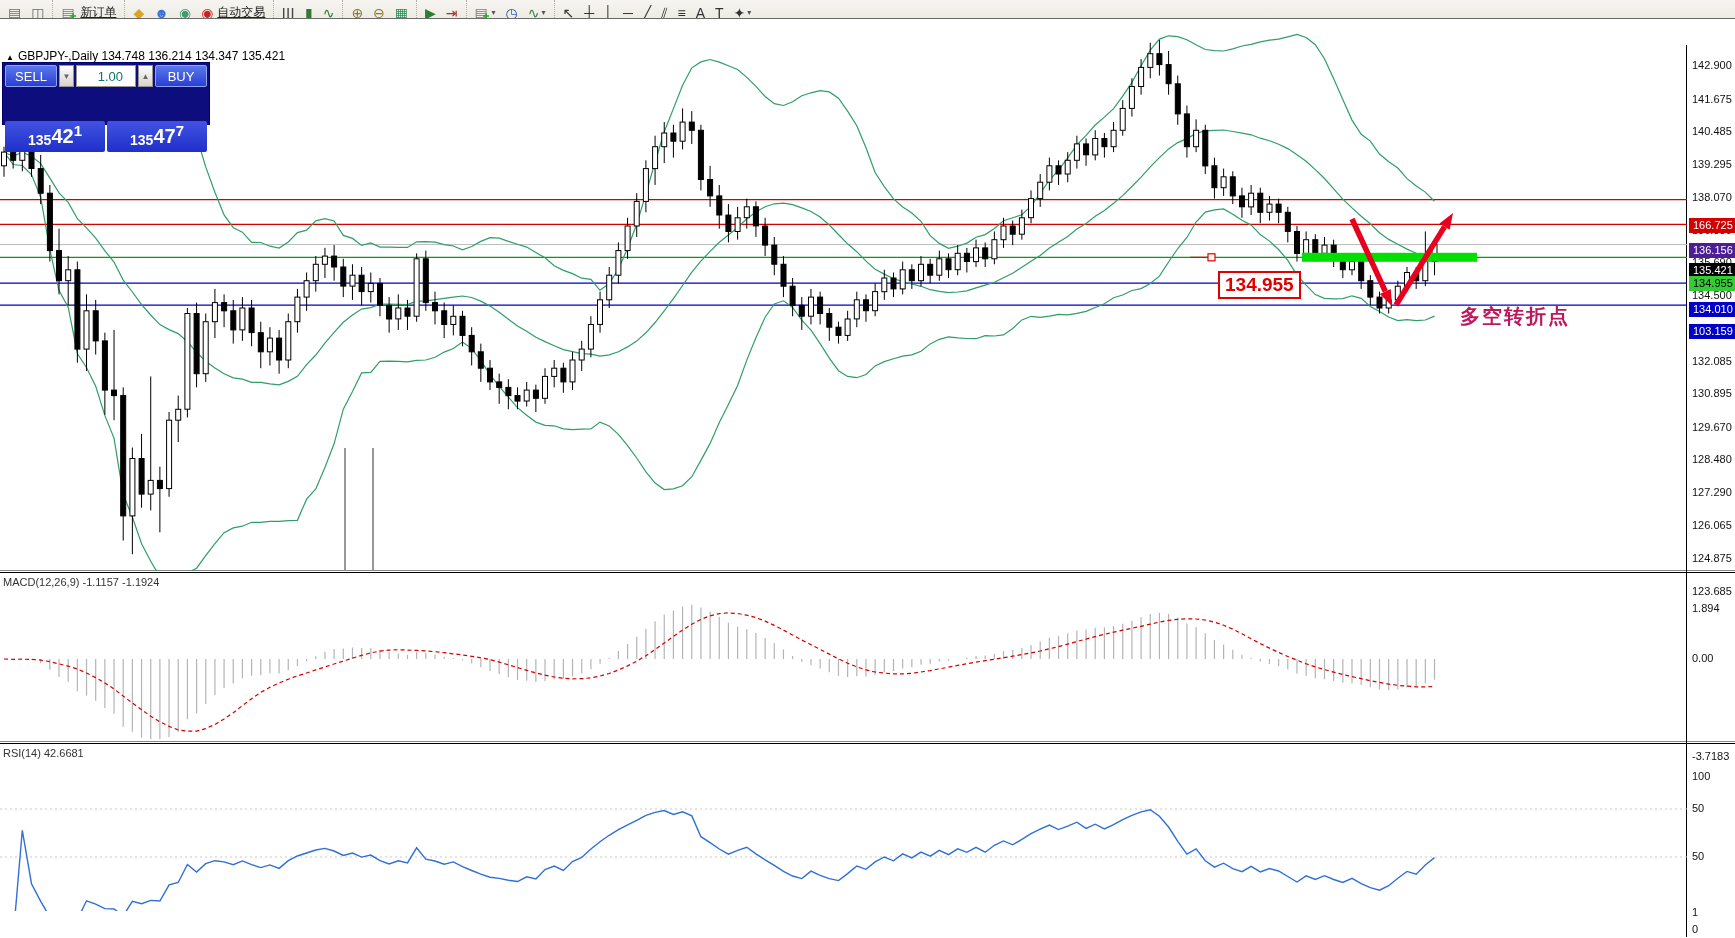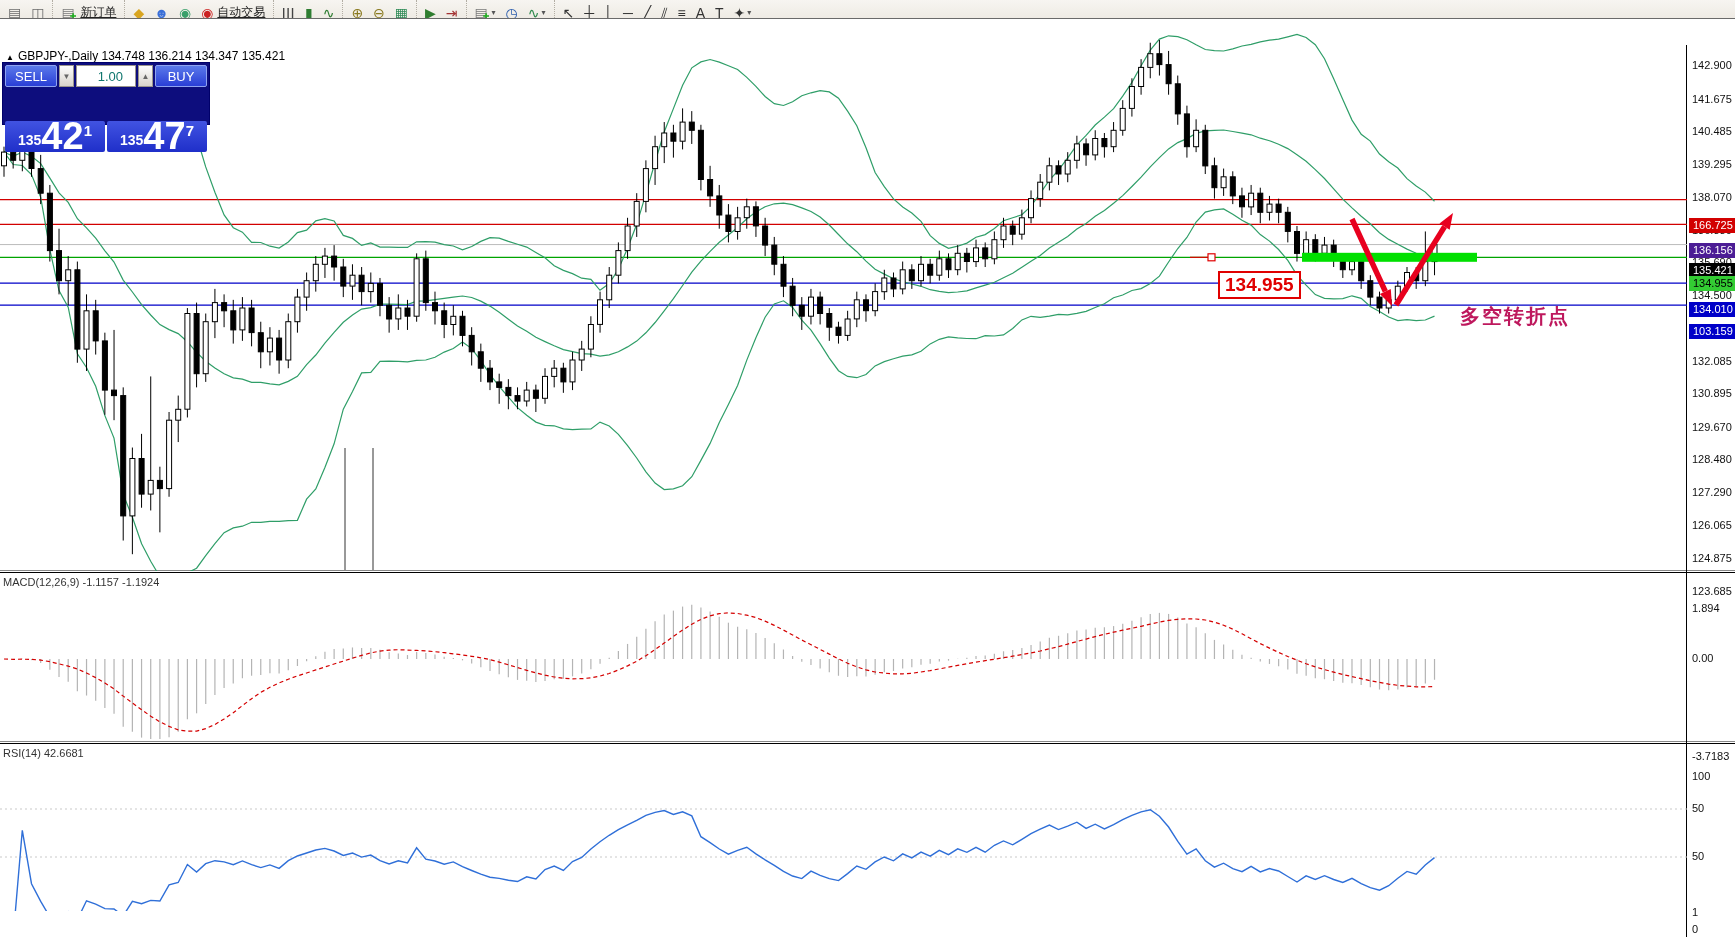--- a/index.html
+++ b/index.html
@@ -50,21 +50,21 @@
             display:flex; align-items:center; justify-content:center; border:1px solid #8fa3f0;
             border-radius:2px; }
   .tp-spin { background:linear-gradient(#fdfdfd,#d8d4cc); border:1px solid #9a958c;
              color:#666; font-size:8px; display:flex; align-items:center; justify-content:center; }
   .tp-vol { background:#fff; border:1px solid #9a958c; font-size:13px; color:#0f766e;
             text-align:right; padding-right:12px; width:100%; }
   .tp-row2 { display:grid; grid-template-columns:1fr 1fr; grid-gap:2px; }
   .tp-price { background:linear-gradient(#4153e2,#1f2fc9); color:#fff; display:flex;
               align-items:flex-end; justify-content:center; padding-bottom:1px; border-radius:2px;margin-top:32px; }
   .tp-price .sm { font-size:14px; font-weight:bold; margin-bottom:3px; }
-  .tp-price .big { font-size:38px; font-weight:bold; line-height:30px; }
+  .tp-price .big { font-size:20px; font-weight:bold; line-height:30px; }
   .tp-price .sup { font-size:15px; font-weight:bold; margin-bottom:12px; }
 </style>
 </head>
 <body>
 
 <div id="toolbar">
     <div class="tb-group">
       <div class="tb-btn">
         <span class="glyph" style="color:#6b6b6b">▤</span>
       </div>

